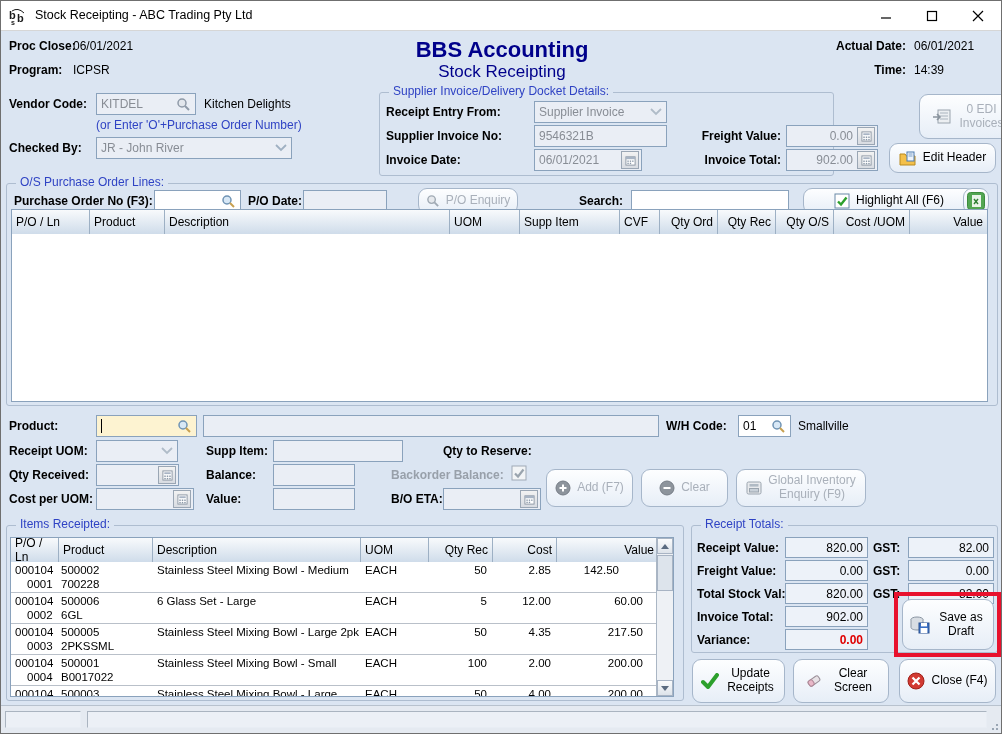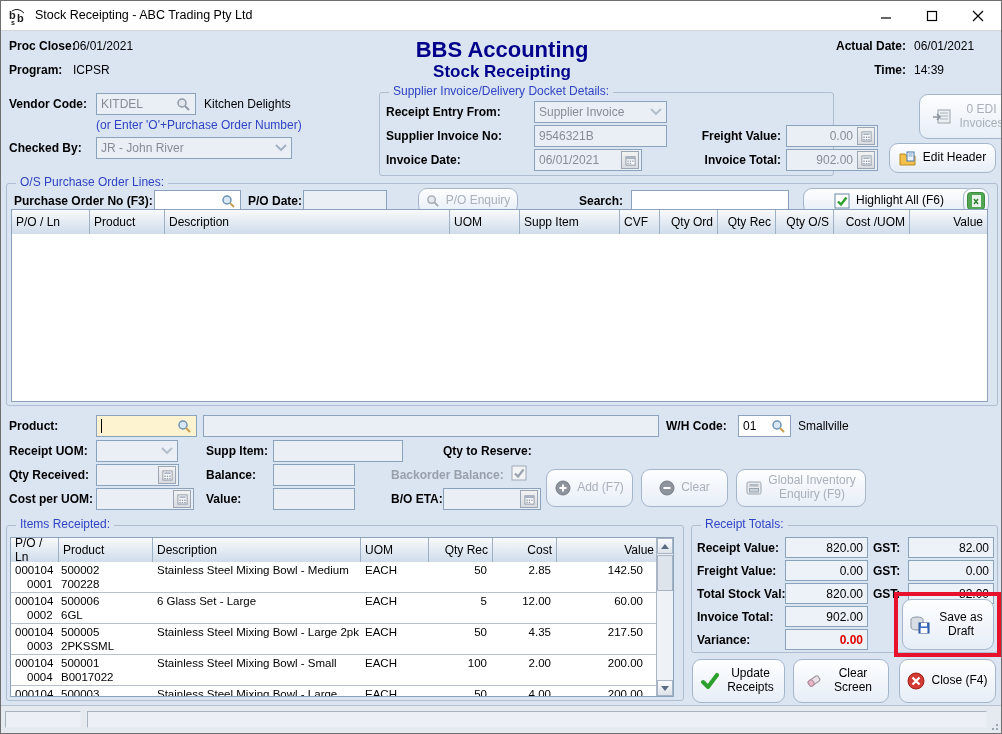--- a/index.html
+++ b/index.html
@@ -71,21 +71,21 @@
         </svg>
     </div>
   </div>
 
   <div class="abs lbl" style="left:8px;top:38px">Proc Close:</div>
   <div class="abs val" style="left:72px;top:38px">06/01/2021</div>
   <div class="abs lbl" style="left:8px;top:62px">Program:</div>
   <div class="abs val" style="left:72px;top:62px">ICPSR</div>
 
   <div class="abs" style="left:501px;top:36px;transform:translateX(-50%);font-size:22px;font-weight:bold;color:#00008b;white-space:nowrap">BBS Accounting</div>
-  <div class="abs" style="left:501px;top:61px;transform:translateX(-50%);font-size:17px;font-weight:bold;color:#00008b;white-space:nowrap">Stock Receipting</div>
+  <div class="abs" style="left:501px;top:61px;transform:translateX(-50%);font-size:17px;font-weight:normal;color:#00008b;white-space:nowrap">Stock Receipting</div>
 
   <div class="abs lbl" style="left:905px;top:38px;transform:translateX(-100%)">Actual Date:</div>
   <div class="abs val" style="left:913px;top:38px">06/01/2021</div>
   <div class="abs lbl" style="left:905px;top:62px;transform:translateX(-100%)">Time:</div>
   <div class="abs val" style="left:913px;top:62px">14:39</div>
 
   <div class="abs lbl" style="left:8px;top:96px">Vendor Code:</div>
   <div class="abs inp" style="left:95px;top:92px;width:100px">
     <span>KITDEL</span>
     <svg class="chev" width="15" height="15" viewBox="0 0 15 15">
@@ -373,21 +373,21 @@
     <div class="th r" style="left:482px;width:64px">Cost</div>
     <div class="th r" style="left:546px;width:101px;border-right:none">Value</div>
     <div class="abs" style="left:0;top:24px;right:17px;bottom:0;background:#fff;overflow:hidden">
     <div class="irow">
       <div class="ic" style="left:4px;width:44px"><span>000104</span><span class="l2" style="padding-left:12px">0001</span></div>
       <div class="ic" style="left:50px;width:92px"><span>500002</span><span class="l2">700228</span></div>
       <div class="ic" style="left:146px;width:202px">Stainless Steel Mixing Bowl - Medium</div>
       <div class="ic" style="left:354px;width:62px">EACH</div>
       <div class="ic r" style="left:418px;width:58px">50</div>
       <div class="ic r" style="left:482px;width:58px">2.85</div>
-      <div class="ic r" style="left:546px;width:86px">142.50</div>
+      <div class="ic r" style="left:522px;width:86px">142.50</div>
     </div>
 
     <div class="irow">
       <div class="ic" style="left:4px;width:44px"><span>000104</span><span class="l2" style="padding-left:12px">0002</span></div>
       <div class="ic" style="left:50px;width:92px"><span>500006</span><span class="l2">6GL</span></div>
       <div class="ic" style="left:146px;width:202px">6 Glass Set - Large</div>
       <div class="ic" style="left:354px;width:62px">EACH</div>
       <div class="ic r" style="left:418px;width:58px">5</div>
       <div class="ic r" style="left:482px;width:58px">12.00</div>
       <div class="ic r" style="left:546px;width:86px">60.00</div>

